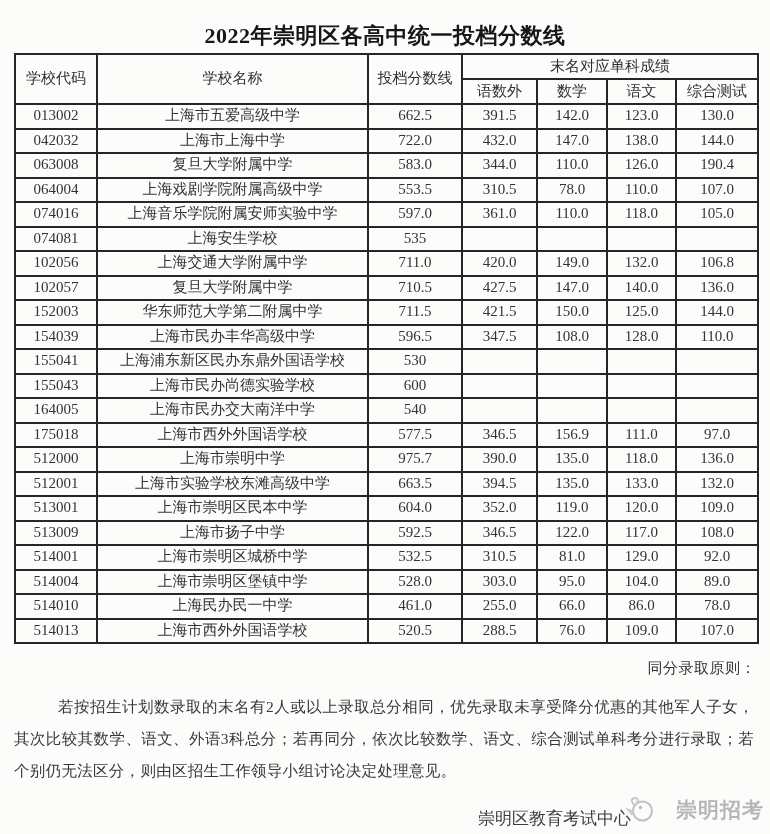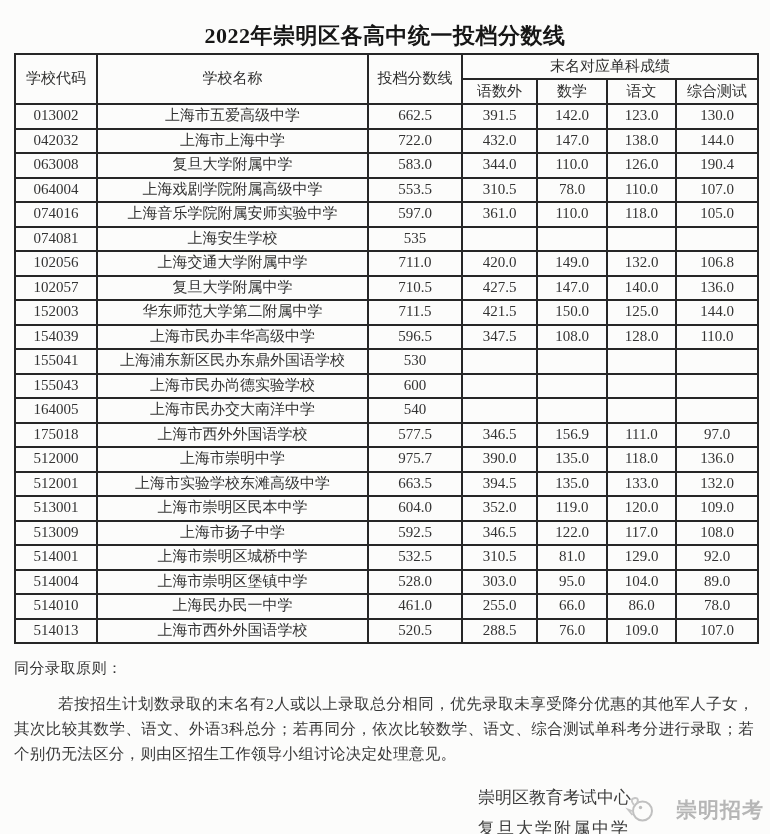--- a/index.html
+++ b/index.html
@@ -39,25 +39,25 @@
     line-height: 1.05;
     white-space: nowrap;
     overflow: hidden;
   }
   .score-table thead th { height: 23px; color: #2f2f2f; }
   .notes {
     margin: 15px 14px 0 14px;
     font-size: 15px;
     color: #333;
   }
-  .notes-heading { letter-spacing: 0.5px; }
+  .notes-heading { letter-spacing: 0.5px; text-align: right; }
   .notes-para {
     margin-top: 13px;
     font-size: 15.5px;
-    line-height: 25px;
+    line-height: 32px;
     text-indent: 44px;
     text-align: justify;
     letter-spacing: 0.3px;
     padding-right: 2px;
     color: #383838;
   }
   .signature {
     width: 180px;
     margin: 20px 0 0 478px;
     font-size: 17px;

